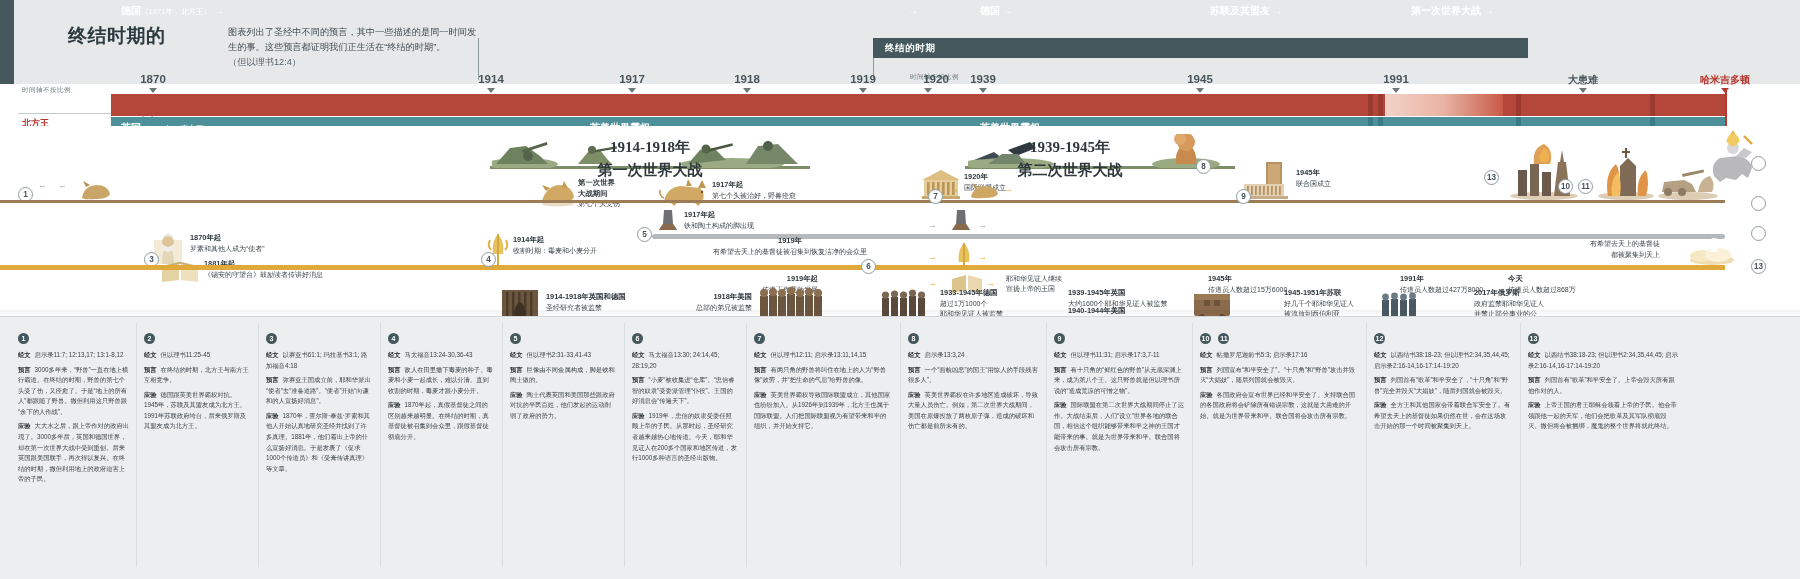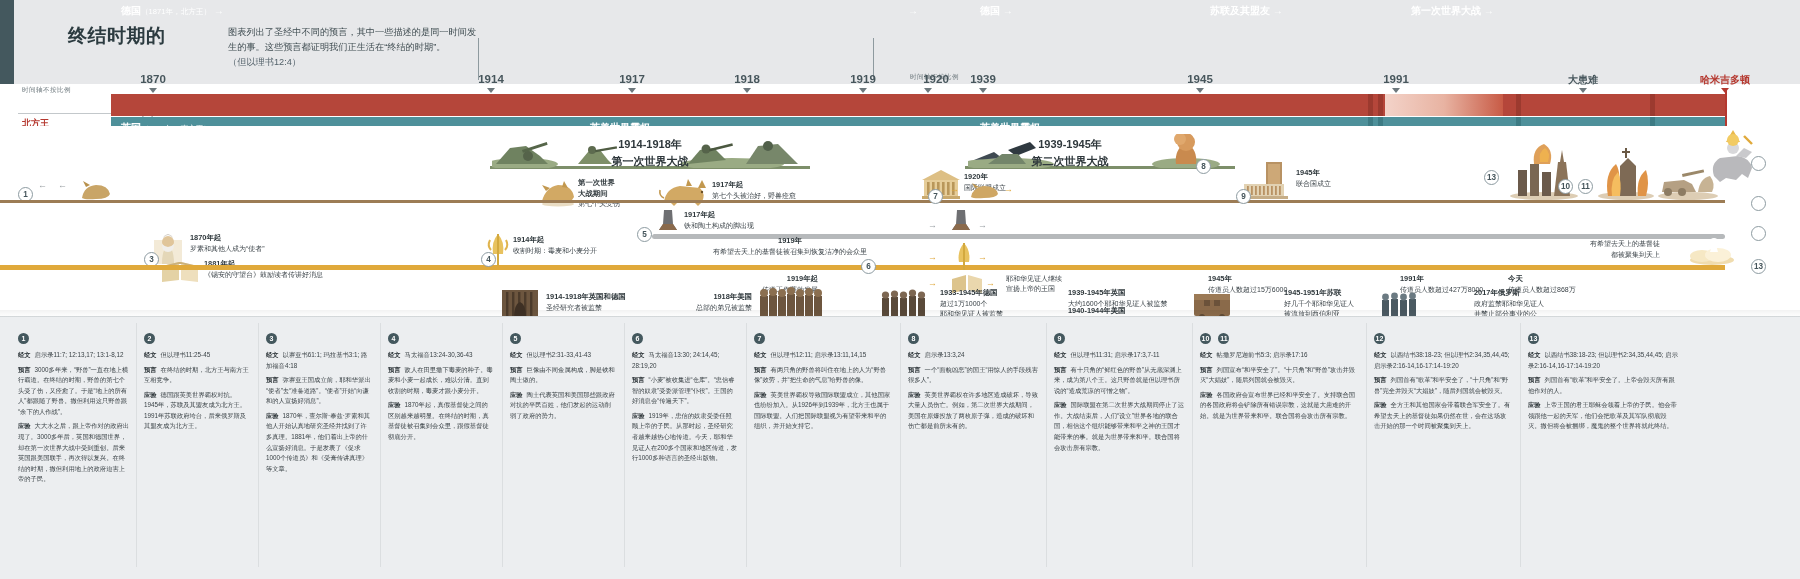--- a/index.html
+++ b/index.html
@@ -56,21 +56,21 @@
   .mid { position:absolute; left:0; top:126px; width:1800px; height:190px; background:#fff; }
   .ground { position:absolute; height:3px; }
   .ground.green { background:#7d8f6a; }
   .ground.tan   { background:#9c7c55; }
   .ground.gold  { background:#e0a93b; }
   .ground.grey  { background:#b6b9bb; }
 
   .ev { position:absolute; font-size:7px; color:#3b4348; line-height:1.45; white-space:nowrap; }
   .ev b { font-size:7.4px; color:#2f383c; display:block; font-weight:bold; }
   .ev.c { text-align:center; transform:translateX(-50%); }
-  .ev.big { font-size:11px; font-weight:bold; color:#2f383c; text-align:center; line-height:1.5; }
+  .ev.big { font-size:15px; font-weight:bold; color:#2f383c; text-align:center; line-height:1.5;font-family:Liberation Serif, serif; }
 
   .numdot { position:absolute; width:15px; height:15px; border-radius:50%;
             background:#fff; border:1px solid #8d9ba1; color:#45555b;
             font-size:8.2px; line-height:13px; text-align:center; font-weight:bold; }
 
   .arrowgly { position:absolute; font-size:9px; }
   .arrowgly.gold { color:#dfa93f; }
   .arrowgly.grey { color:#9aa0a4; }
 
   
@@ -102,20 +102,21 @@
     <div class="title-line">终结时期的</div>
   </div>
 
   <div class="intro">
     <span>图表列出了圣经中不同的预言，其中一些描述的是同一时间发生的事。这些预言都证明我们正生活在“终结的时期”。</span>
     <div class="cite">（但以理书12:4）</div>
   </div>
 
   <div class="era-tick" style="left:478px; top:38px; height:42px;"></div>
   <div class="era-tick" style="left:873px; top:38px; height:42px;"></div>
+  <div class="era-bar" style="left:873px; top:38px; width:655px;">终结的时期</div>
 
   <div class="axis-note" style="left:22px; top:86px;">时间轴不按比例</div>
   <div class="axis-note" style="left:910px; top:73px;">时间轴不按比例</div>
 
   <div class="yearlab" style="left:153px; top:73px;">1870</div>
   <div class="caret" style="left:153px; top:88px;"></div>
 
   <div class="yearlab" style="left:491px; top:73px;">1914</div>
   <div class="caret" style="left:491px; top:88px;"></div>
 

